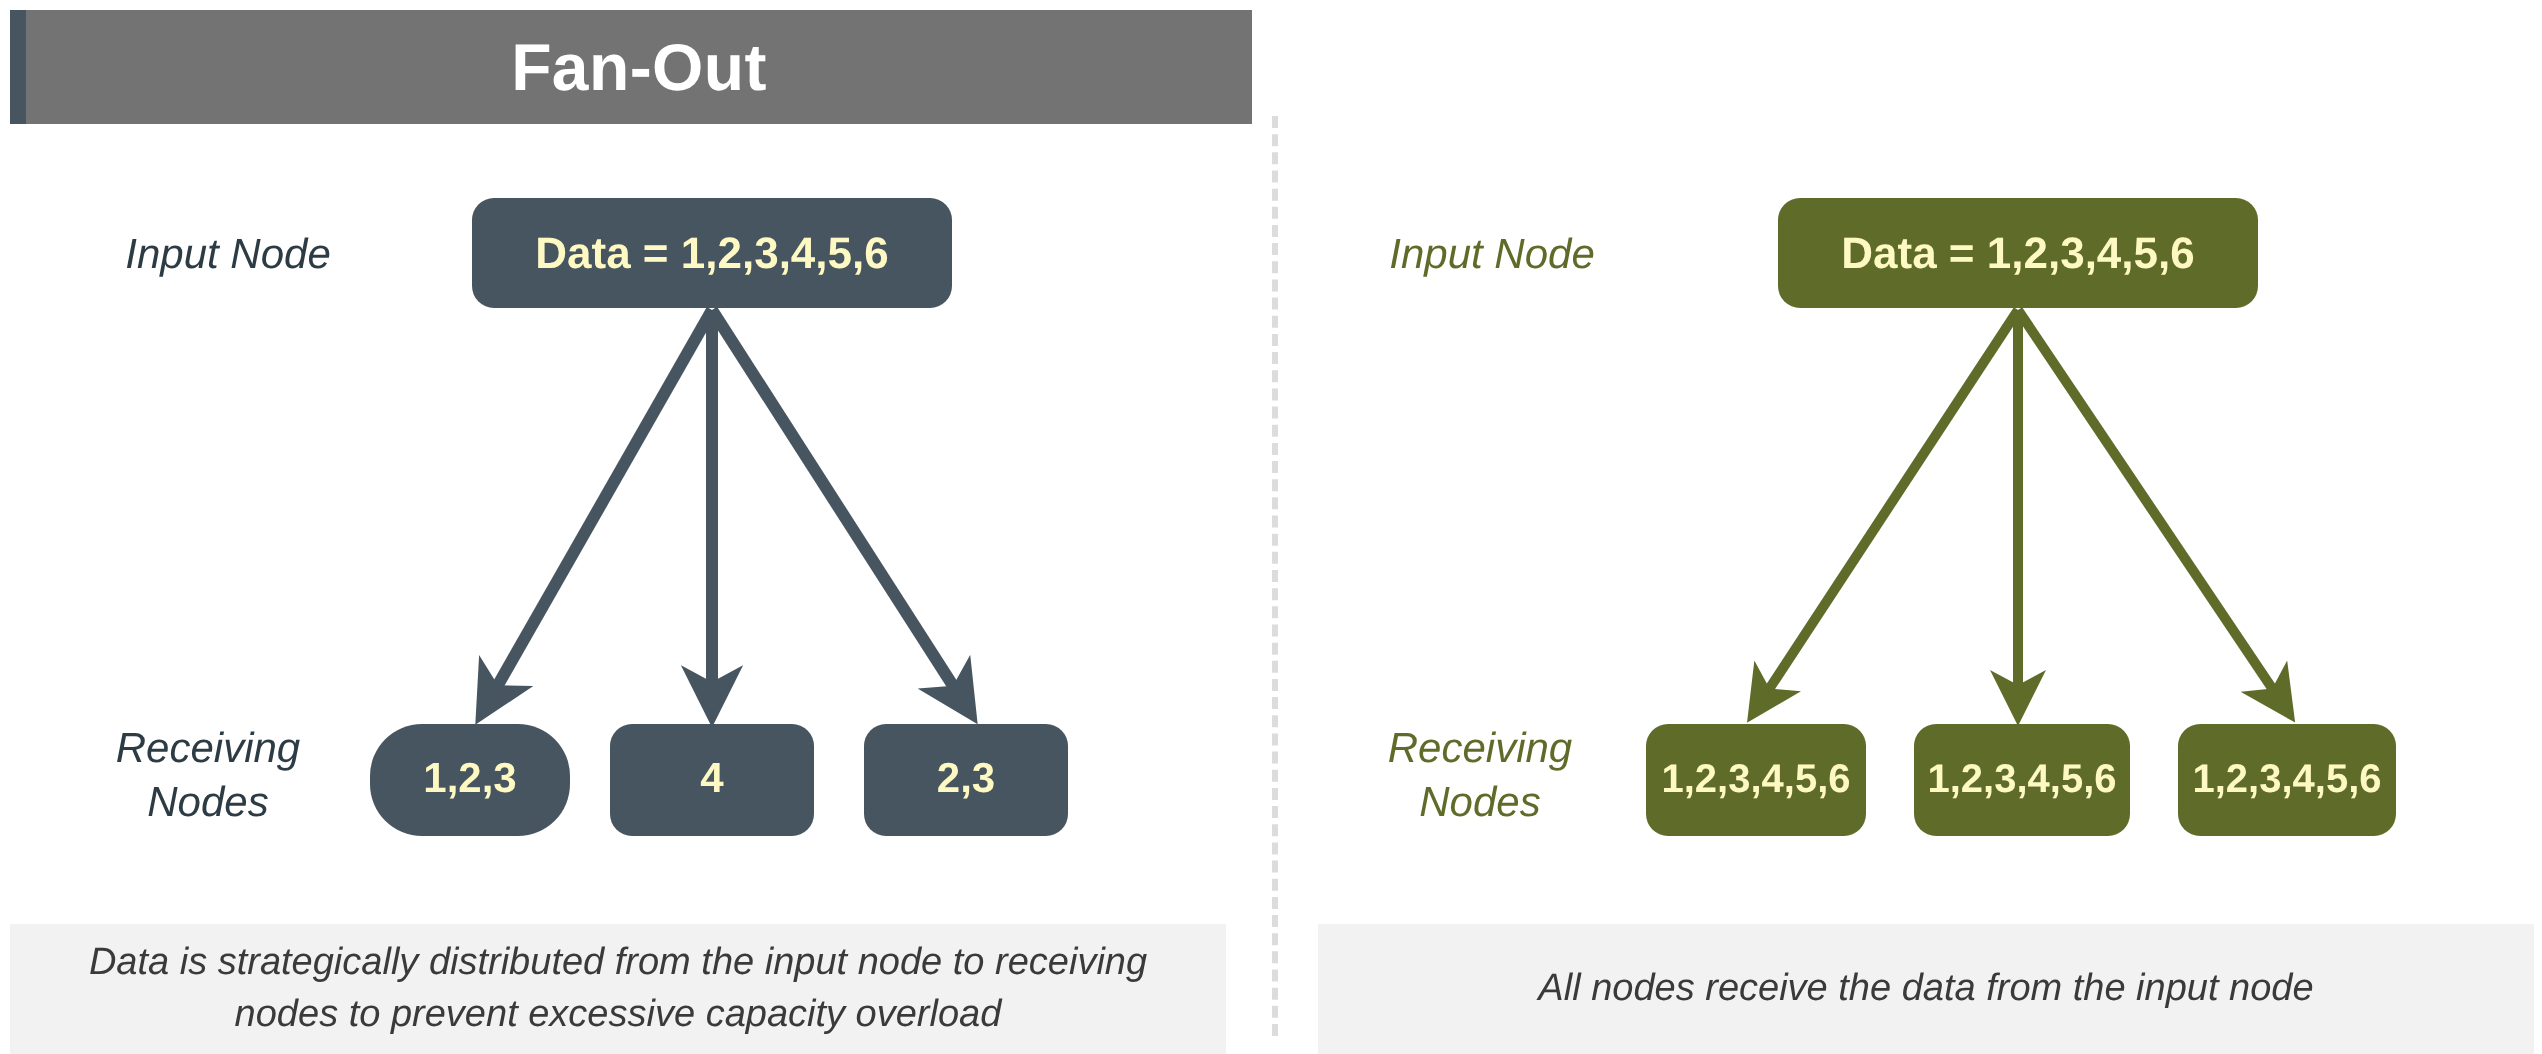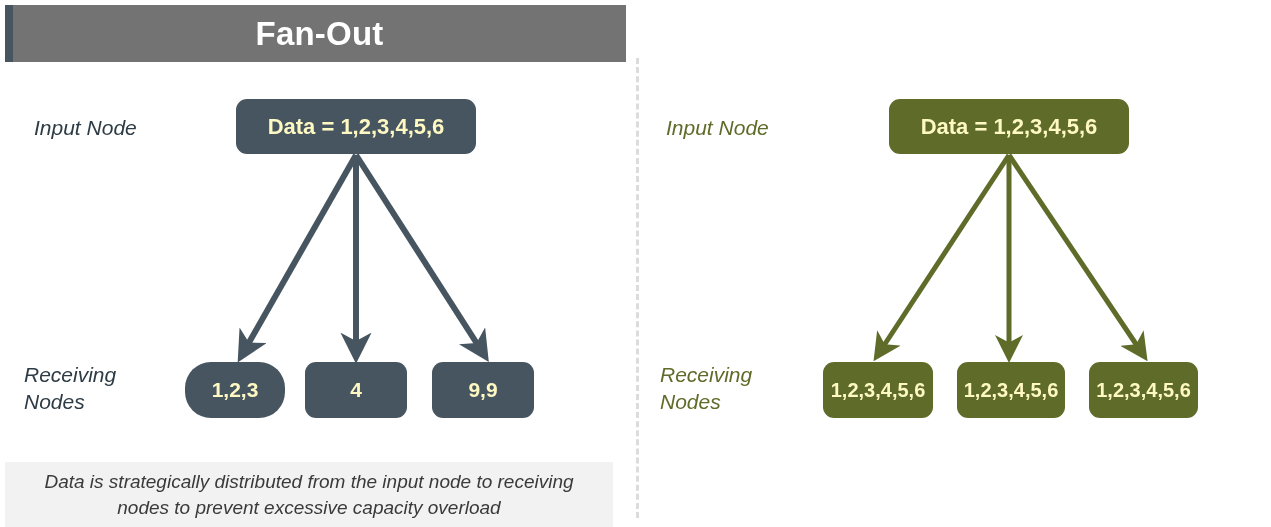--- a/index.html
+++ b/index.html
@@ -54,20 +54,21 @@
     line-height: 1;
     white-space: nowrap;
   }
 
   
   .side-label {
     position: absolute;
     font-style: italic;
     font-size: 21px;
     line-height: 1.28;
+    text-align: center;
     white-space: pre-line;
   }
   .slate-text { color: #2d3b44; }
   .olive-text { color: #5F6B29; }
 
   #label-input-left      { left: 34px;  top: 115px; width: 160px; }
   #label-receiving-left  { left: 24px;  top: 362px; width: 160px; }
   #label-input-right     { left: 666px; top: 115px; width: 160px; }
   #label-receiving-right { left: 660px; top: 362px; width: 160px; }
 
@@ -148,21 +149,21 @@
 
     <div class="side-label slate-text" id="label-input-left">Input Node</div>
 
     <div class="side-label slate-text" id="label-receiving-left">Receiving
 Nodes</div>
 
     <div class="node node-slate" id="node-input-left">Data = 1,2,3,4,5,6</div>
 
     <div class="node node-slate" id="node-recv-l0">1,2,3</div>
     <div class="node node-slate" id="node-recv-l1">4</div>
-    <div class="node node-slate" id="node-recv-l2">9,9</div>
+    <div class="node node-slate" id="node-recv-l2">2,3</div>
 
     <div class="caption" id="caption-left">Data is strategically distributed from the input node to receiving nodes to prevent excessive capacity overload</div>
   </div>
 
   <svg class="arrows" id="arrows-left" viewBox="0 0 1271 527">
     <defs>
       <marker id="ah-slate" markerWidth="5.2" markerHeight="5.2" refX="3.4" refY="2.6" orient="auto" markerUnits="strokeWidth">
         <path d="M0,0 L5.2,2.6 L0,5.2 L1.4,2.6 z" fill="#46555F"></path>
       </marker>
     </defs>
@@ -184,20 +185,21 @@
 
   <div class="side-label olive-text" id="label-receiving-right">Receiving
 Nodes</div>
 
   <div class="node node-olive" id="node-input-right">Data = 1,2,3,4,5,6</div>
 
   <div class="node node-olive" id="node-recv-r0">1,2,3,4,5,6</div>
   <div class="node node-olive" id="node-recv-r1">1,2,3,4,5,6</div>
   <div class="node node-olive" id="node-recv-r2">1,2,3,4,5,6</div>
 
+  <div class="caption" id="caption-right">All nodes receive the data from the input node</div>
 
   <svg class="arrows" id="arrows-right" viewBox="0 0 1271 527">
     <defs>
       <marker id="ah-olive" markerWidth="5.6" markerHeight="5.6" refX="3.6" refY="2.8" orient="auto" markerUnits="strokeWidth">
         <path d="M0,0 L5.6,2.8 L0,5.6 L1.5,2.8 z" fill="#5F6B29"></path>
       </marker>
     </defs>
     <line x1="1009" y1="155" x2="879" y2="353" stroke="#5F6B29" stroke-width="5" marker-end="url(#ah-olive)"></line>
     <line x1="1009" y1="155" x2="1009" y2="353" stroke="#5F6B29" stroke-width="5" marker-end="url(#ah-olive)"></line>
     <line x1="1009" y1="155" x2="1142" y2="353" stroke="#5F6B29" stroke-width="5" marker-end="url(#ah-olive)"></line>

